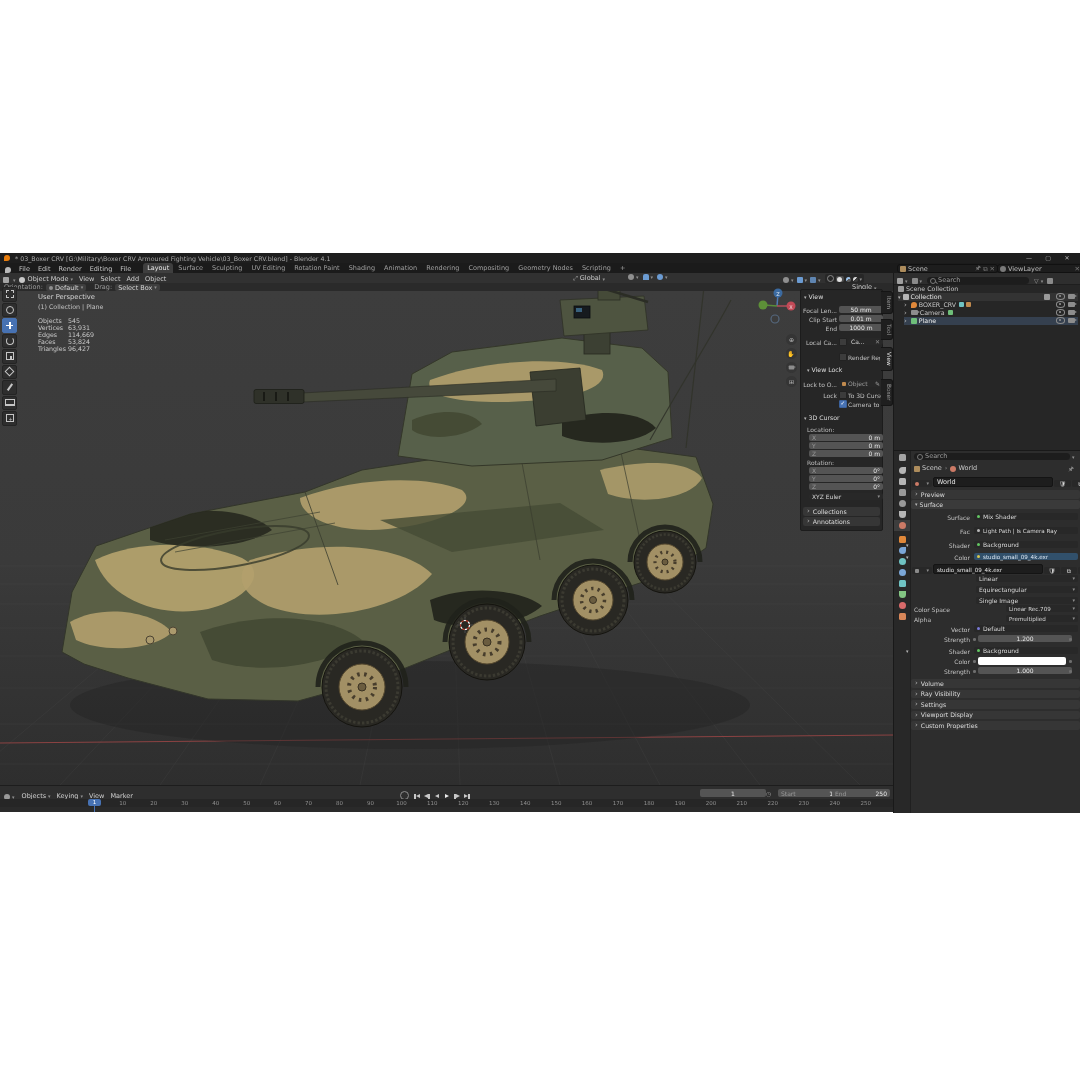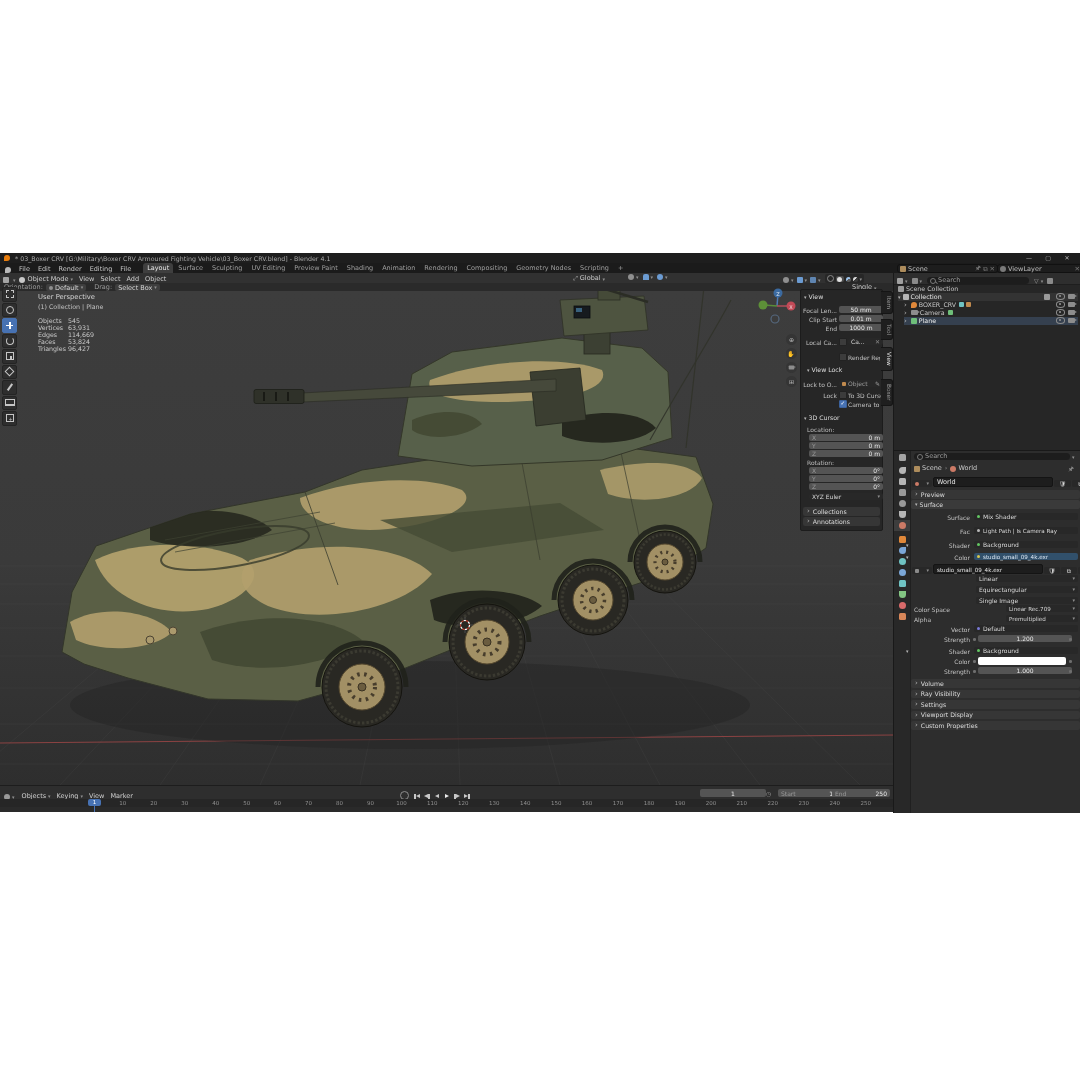--- a/index.html
+++ b/index.html
@@ -94,21 +94,21 @@
     <span class="mitem">File</span>
     <span class="mitem">Edit</span>
     <span class="mitem">Render</span>
     <span class="mitem">Editing</span>
     <span class="mitem">File</span>
     <div class="row" style="margin-left:8px">
       <span class="wtab on">Layout</span>
       <span class="wtab">Surface</span>
       <span class="wtab">Sculpting</span>
       <span class="wtab">UV Editing</span>
-      <span class="wtab">Preview Paint</span>
+      <span class="wtab">Rotation Paint</span>
       <span class="wtab">Shading</span>
       <span class="wtab">Animation</span>
       <span class="wtab">Rendering</span>
       <span class="wtab">Compositing</span>
       <span class="wtab">Geometry Nodes</span>
       <span class="wtab">Scripting</span>
       <span class="wtab">+</span>
     </div>
     <div class="ab pill" style="left:897px;top:1px;width:95px">
       <span class="ico sq6" style="background:#ad8c5c;margin-right:2px"></span>

